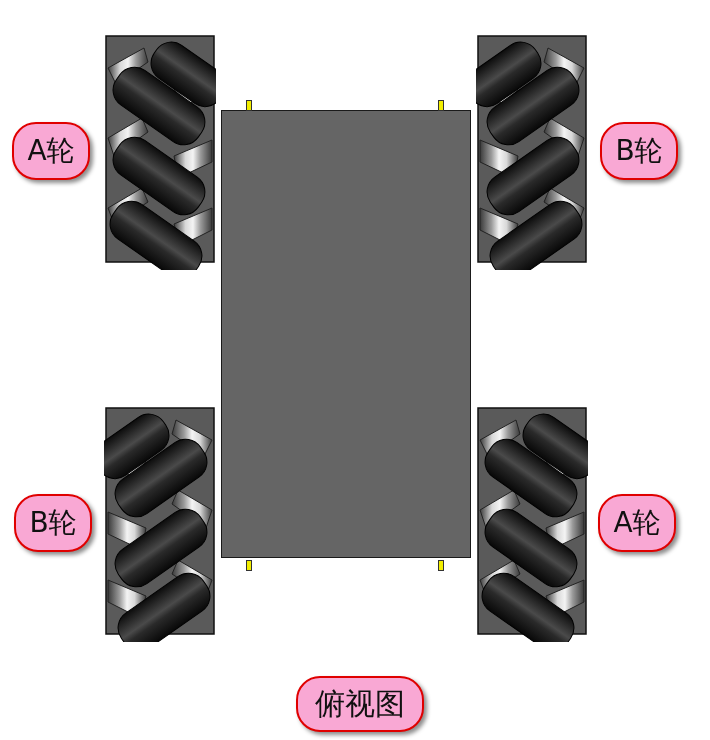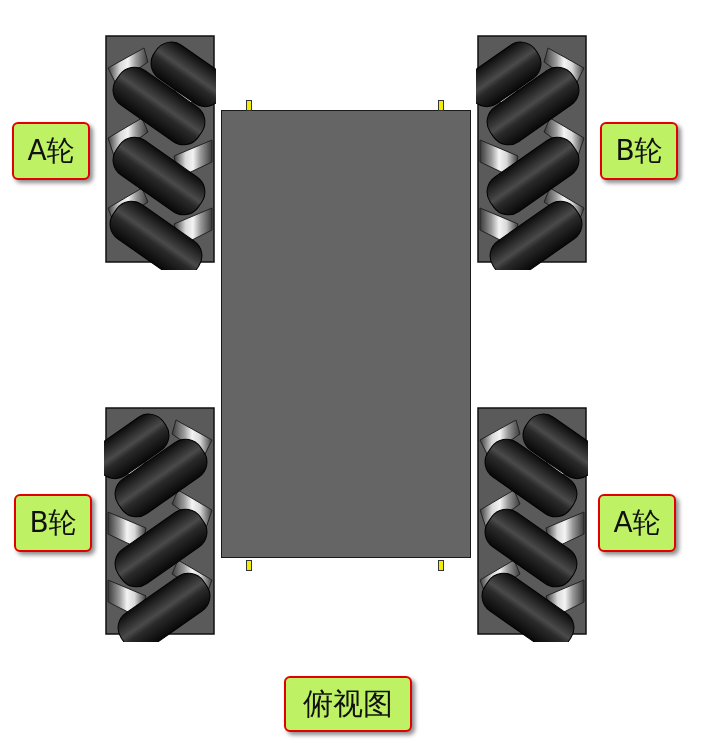--- a/index.html
+++ b/index.html
@@ -1,21 +1,21 @@
 <!DOCTYPE html>
 <html><head>
 <meta charset="utf-8">
 <style>
   html,body{margin:0;padding:0;background:#ffffff;}
   body{width:710px;height:740px;position:relative;overflow:hidden;font-family:"DejaVu Sans","Liberation Sans",sans-serif;}
   .chassis{position:absolute;left:221px;top:110px;width:250px;height:448px;background:#656565;border:1.5px solid #1a1a1a;box-sizing:border-box;}
   .pin{position:absolute;width:6px;height:11px;background:#f2ee00;border:1px solid #333;box-sizing:border-box;}
   .wheel{position:absolute;width:112px;height:242px;}
   .wheel svg{width:100%;height:100%;display:block;}
-  .label{position:absolute;background:#bef264;border:2px solid #e00000;border-radius:6px;box-shadow:3px 3px 4px rgba(0,0,0,0.45);display:flex;align-items:center;justify-content:center;color:#111;font-family:"DejaVu Sans",sans-serif;}
+  .label{position:absolute;background:#f9a8d4;border:2px solid #e00000;border-radius:24px;box-shadow:3px 3px 4px rgba(0,0,0,0.45);display:flex;align-items:center;justify-content:center;color:#111;font-family:"DejaVu Sans",sans-serif;}
   .wl{width:74px;height:54px;font-size:28px;}
   .tl{width:124px;height:52px;font-size:30px;}
 </style>
 </head>
 <body>
 
 <svg width="0" height="0" style="position:absolute">
   <defs>
     <linearGradient id="roll" x1="0" y1="0" x2="0" y2="1">
       <stop offset="0" stop-color="#0c0c0c"></stop>
@@ -81,14 +81,14 @@
   <div class="pin" style="left:246px;top:100px;"></div>
   <div class="pin" style="left:438px;top:100px;"></div>
   <div class="pin" style="left:246px;top:560px;"></div>
   <div class="pin" style="left:438px;top:560px;"></div>
 
   <div class="label wl" style="left:12px;top:122px;">A轮</div>
   <div class="label wl" style="left:600px;top:122px;">B轮</div>
   <div class="label wl" style="left:14px;top:494px;">B轮</div>
   <div class="label wl" style="left:598px;top:494px;">A轮</div>
 
-  <div class="label tl" style="left:284px;top:676px;">俯视图</div>
+  <div class="label tl" style="left:296px;top:676px;">俯视图</div>
 </div>
 
 </body></html>

